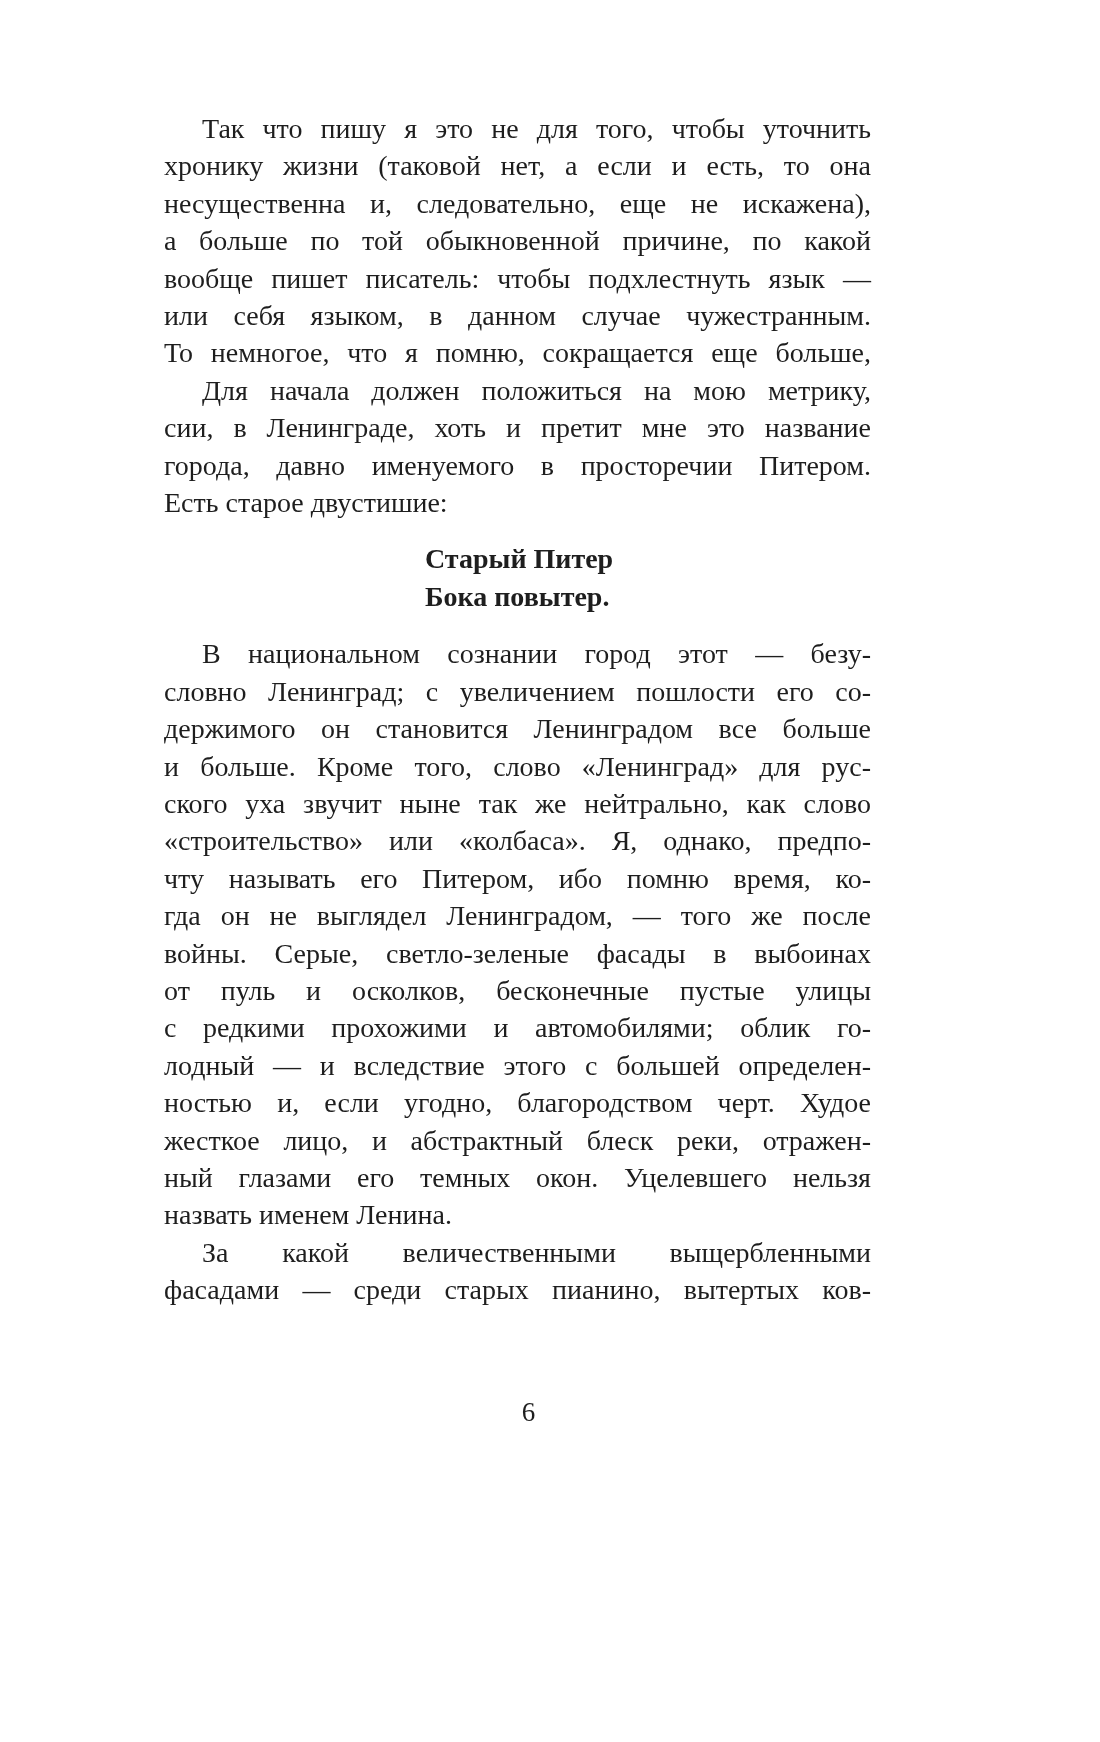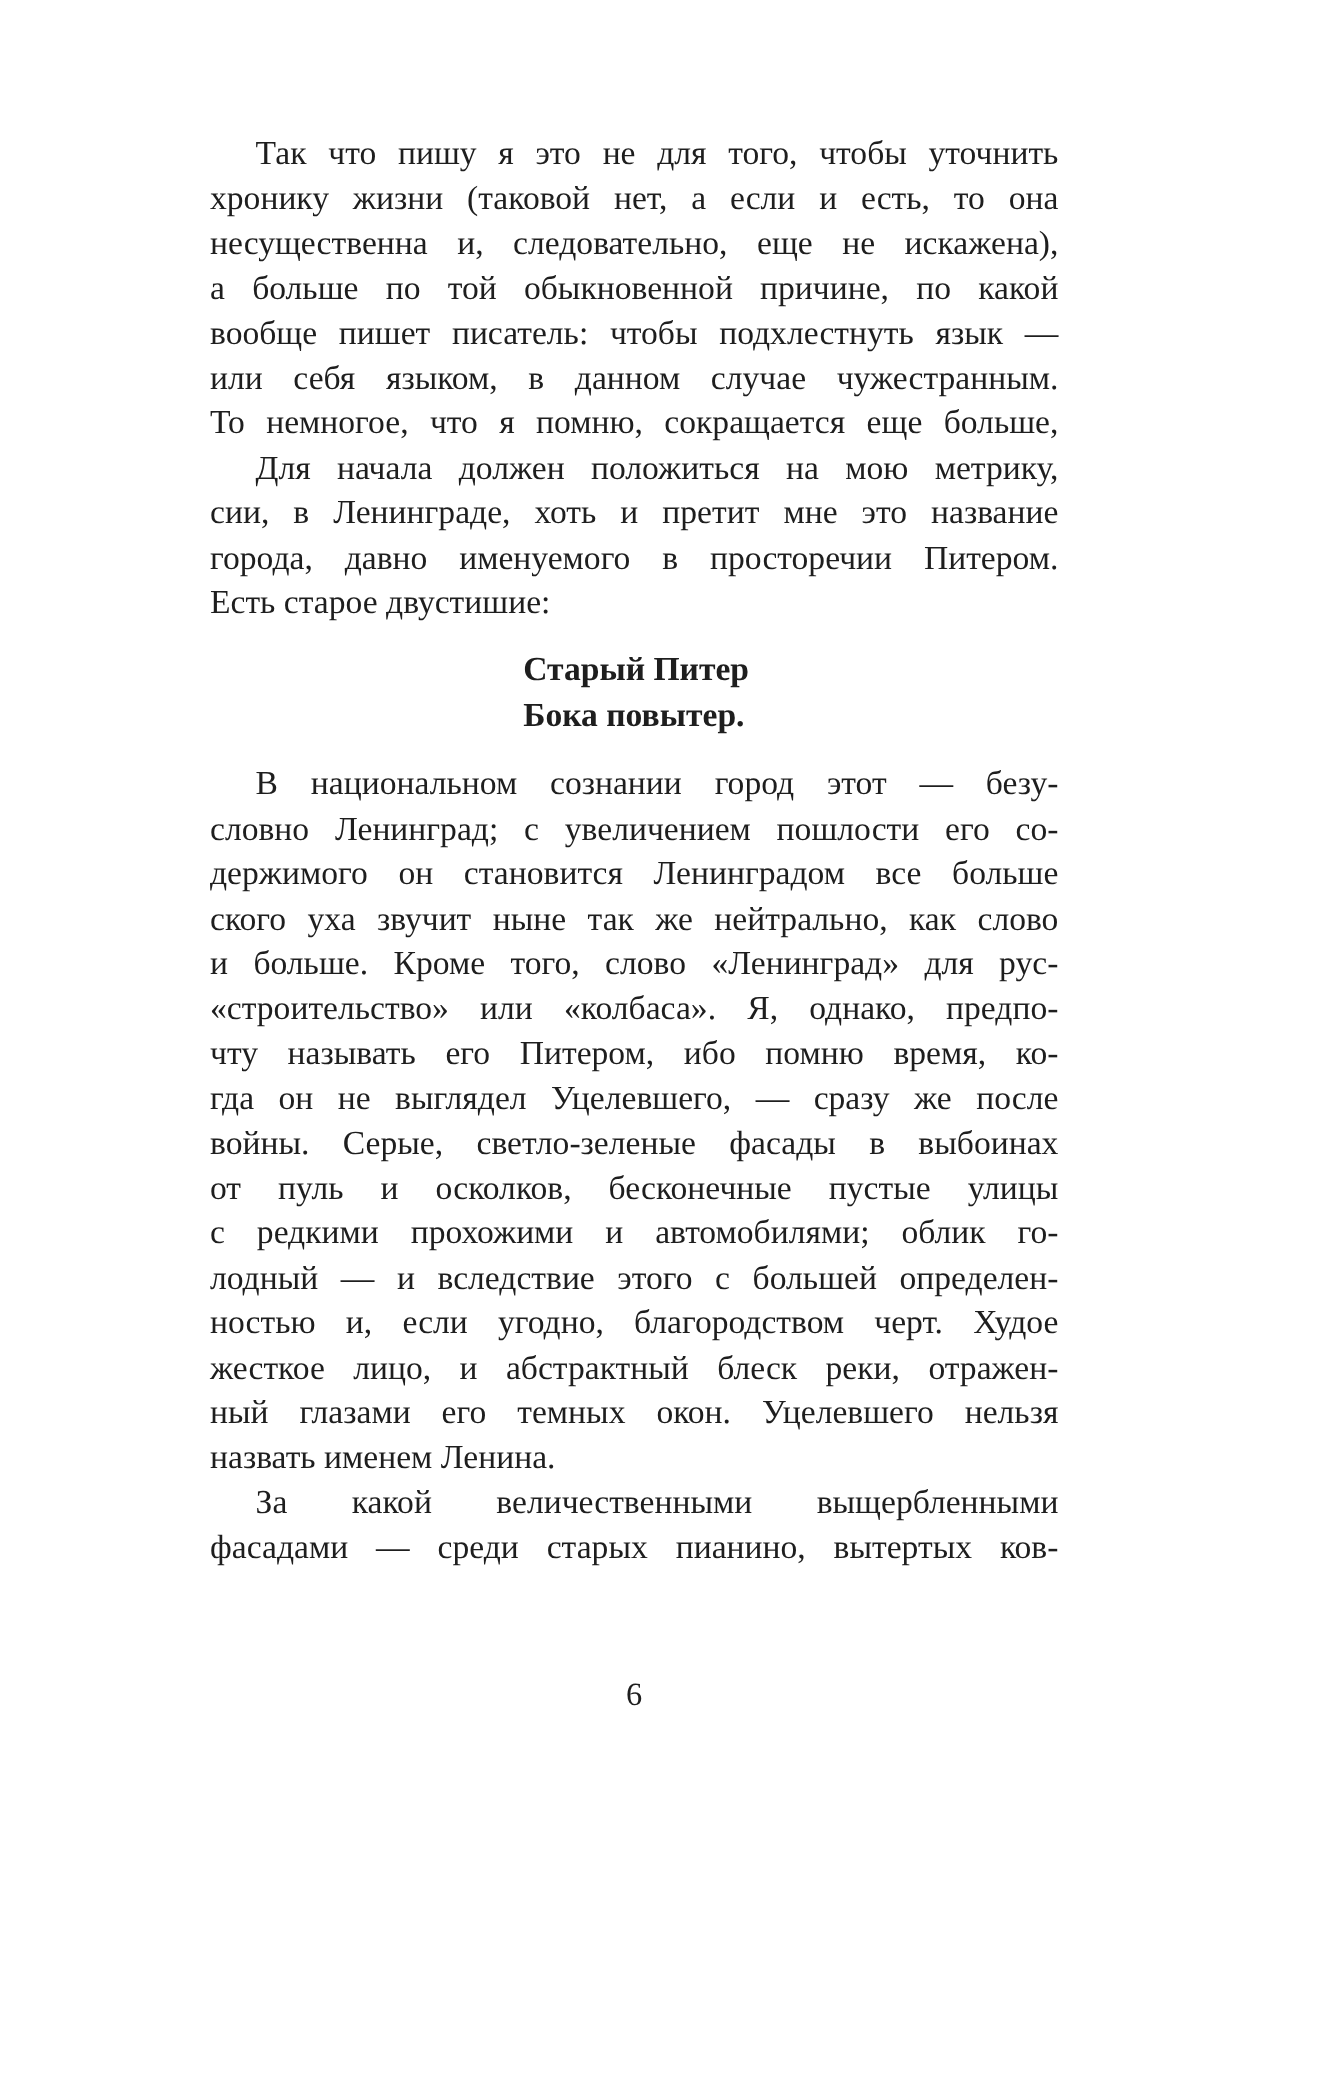--- a/index.html
+++ b/index.html
@@ -8,21 +8,21 @@
     position: relative;
     width: 1100px;
     height: 1742px;
     background: var(--page-bg, #ffffff);
     color: var(--page-fg, #1e1e1e);
     font-family: "Liberation Serif", "DejaVu Serif", serif;
     overflow: hidden;
   }
   .text-block {
     position: absolute;
-    left: 175px;
+    left: 164px;
     top: 110px;
     width: 707px;
   }
   .para { margin: 0; }
   .ln {
     font-size: 28px;
     line-height: 37.4px;
     text-align: justify;
     text-align-last: justify;
     white-space: normal;
@@ -66,25 +66,25 @@
         <div class="ln end">Есть старое двустишие:</div>
       </div>
       <div class="verse">
         <div class="ln">Старый Питер</div>
         <div class="ln">Бока повытер.</div>
       </div>
       <div class="para">
         <div class="ln first">В национальном сознании город этот — безу-</div>
         <div class="ln">словно Ленинград; с увеличением пошлости его со-</div>
         <div class="ln">держимого он становится Ленинградом все больше</div>
+        <div class="ln">и больше. Кроме того, слово «Ленинград» для рус-</div>
         <div class="ln">ского уха звучит ныне так же нейтрально, как слово</div>
-        <div class="ln">и больше. Кроме того, слово «Ленинград» для рус-</div>
         <div class="ln">«строительство» или «колбаса». Я, однако, предпо-</div>
         <div class="ln">чту называть его Питером, ибо помню время, ко-</div>
-        <div class="ln">гда он не выглядел Уцелевшего, — сразу же после</div>
+        <div class="ln">гда он не выглядел Ленинградом, — того же после</div>
         <div class="ln">войны. Серые, светло-зеленые фасады в выбоинах</div>
         <div class="ln">от пуль и осколков, бесконечные пустые улицы</div>
         <div class="ln">с редкими прохожими и автомобилями; облик го-</div>
         <div class="ln">лодный — и вследствие этого с большей определен-</div>
         <div class="ln">ностью и, если угодно, благородством черт. Худое</div>
         <div class="ln">жесткое лицо, и абстрактный блеск реки, отражен-</div>
         <div class="ln">ный глазами его темных окон. Уцелевшего нельзя</div>
         <div class="ln end">назвать именем Ленина.</div>
       </div>
       <div class="para">

